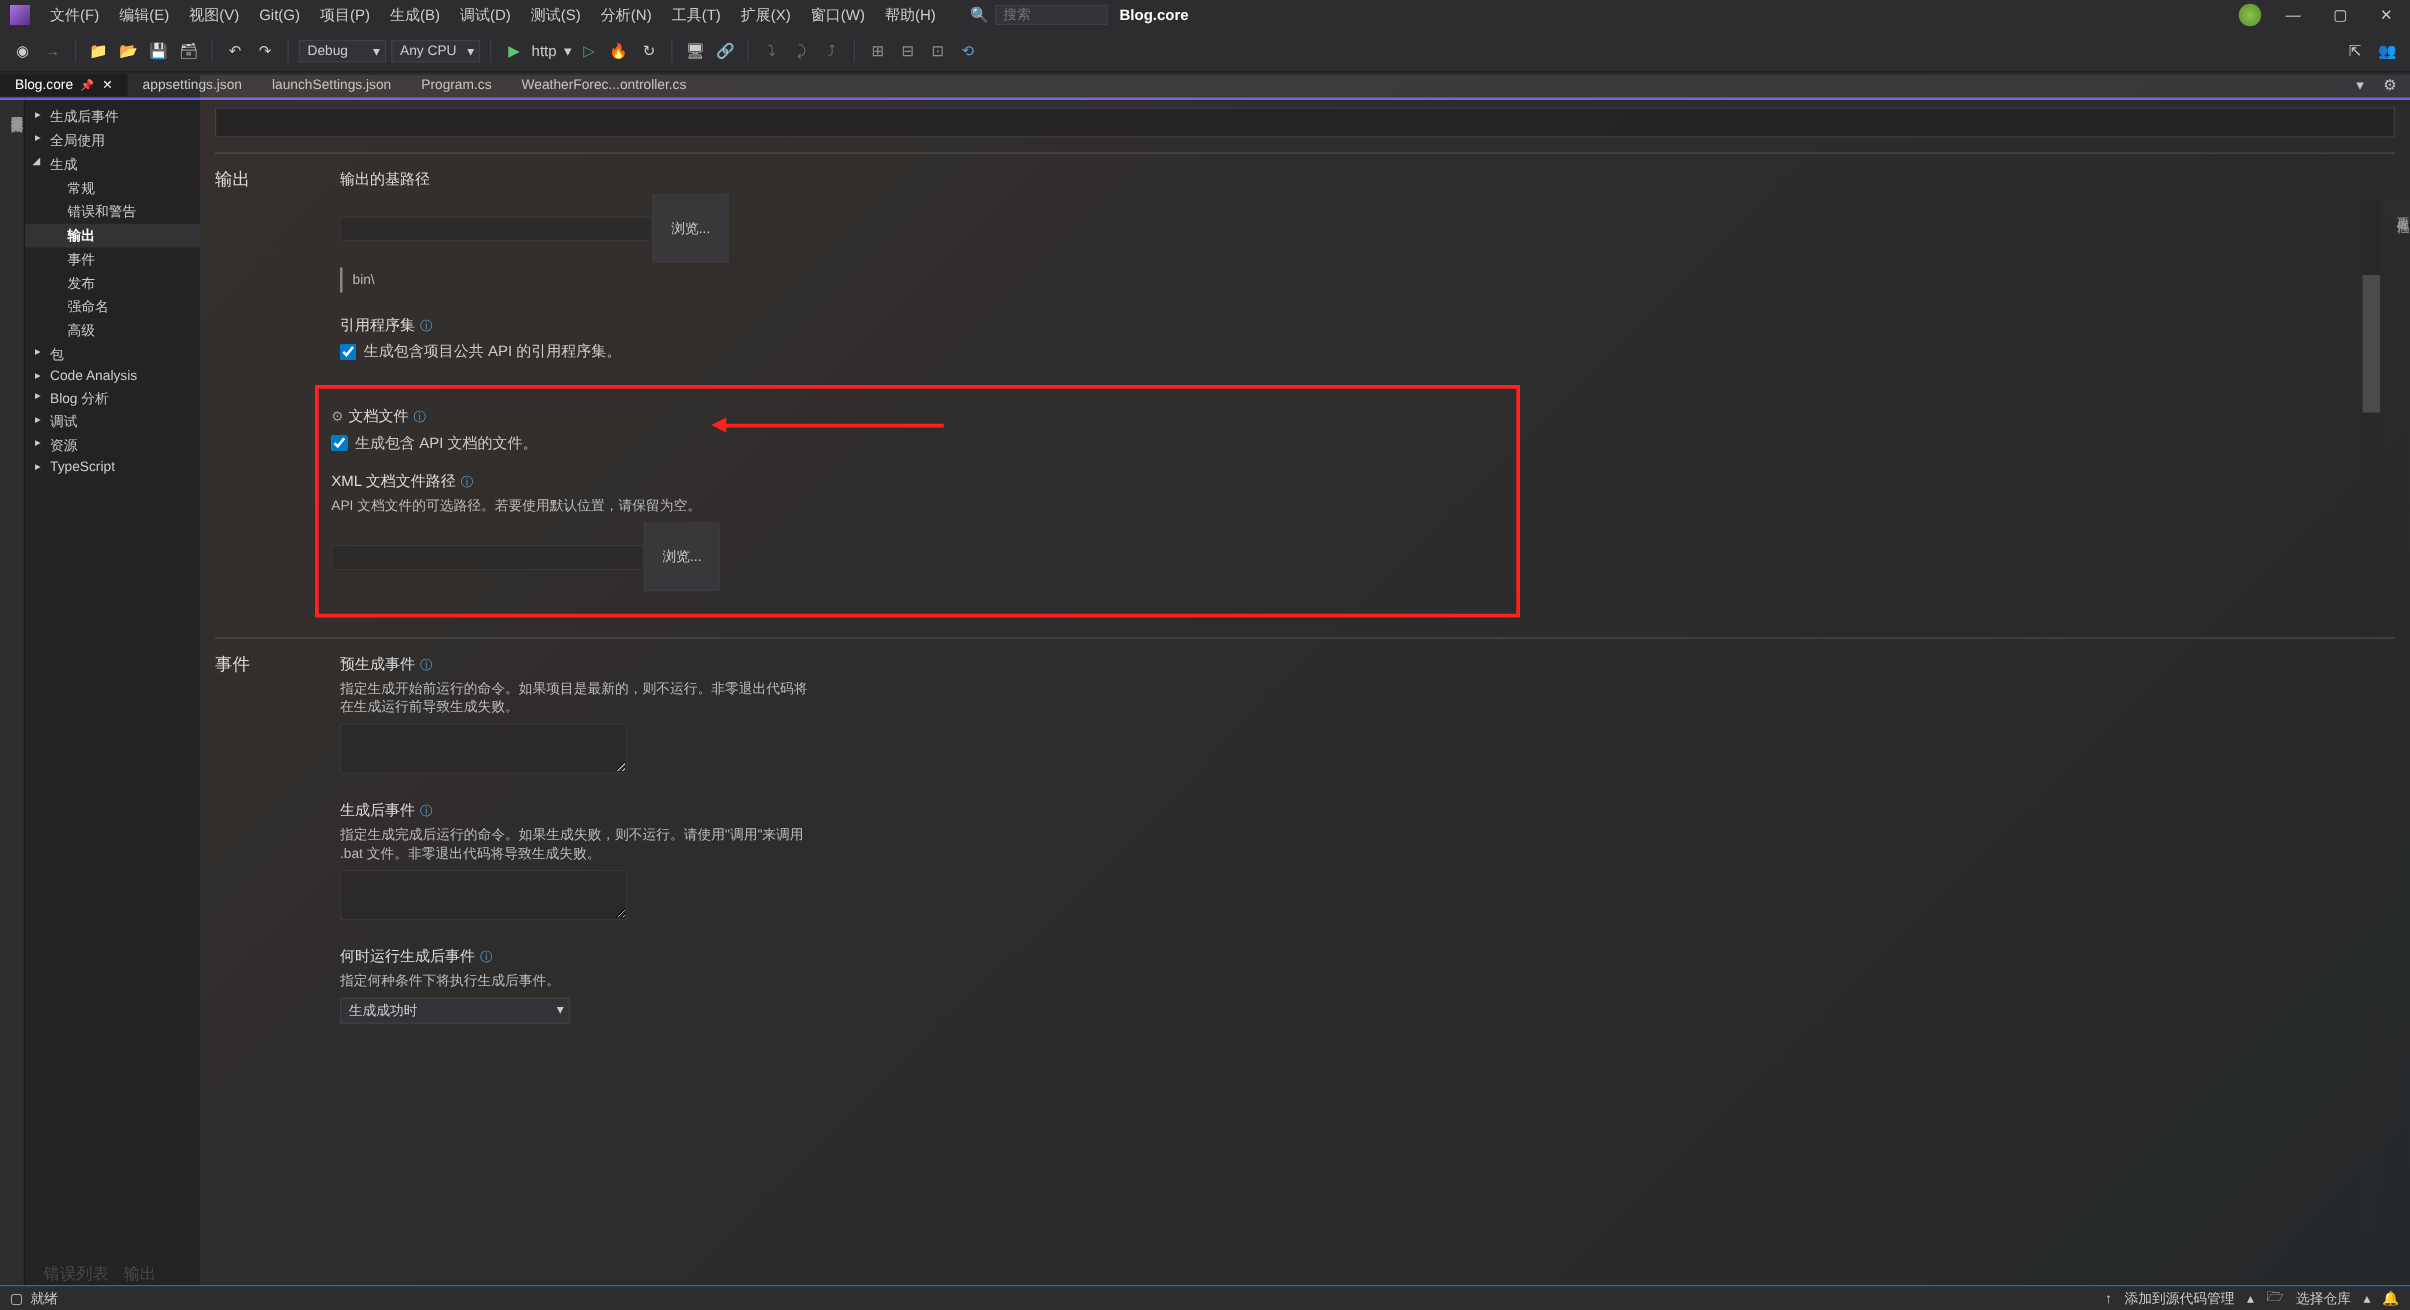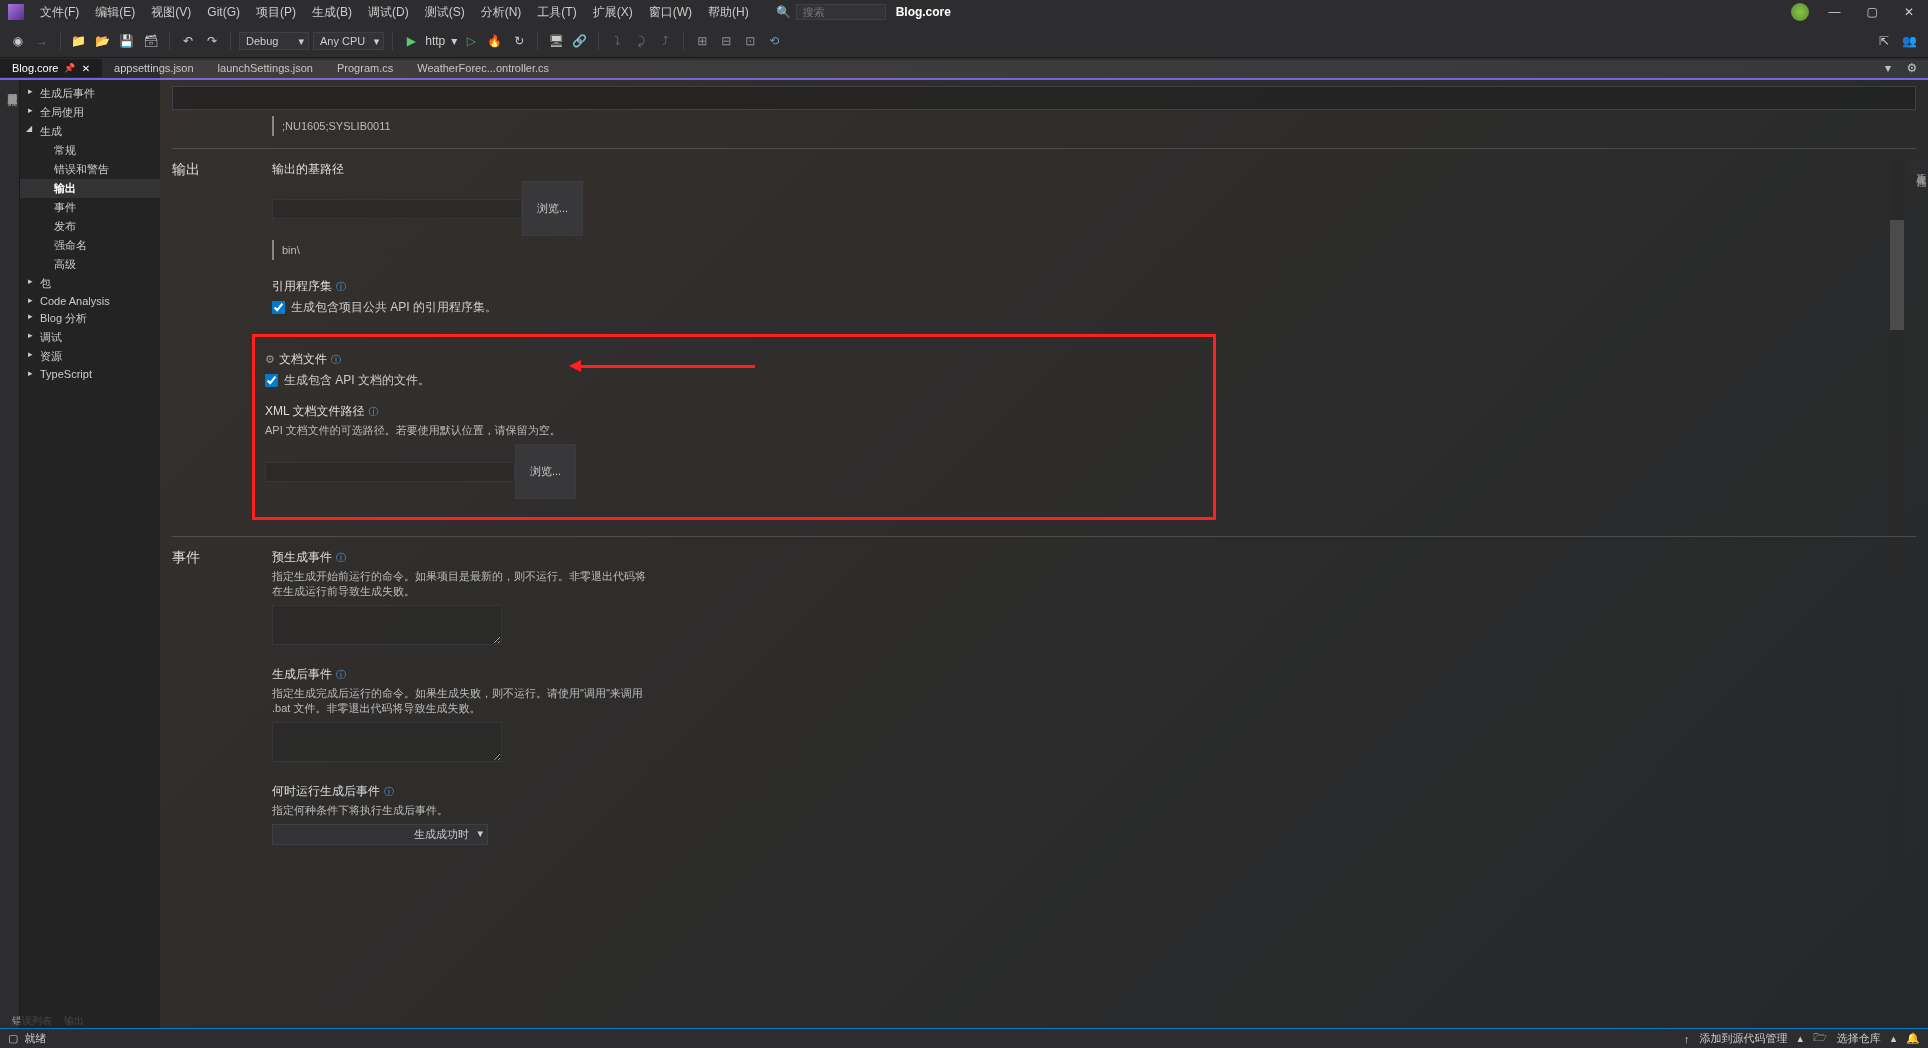--- a/index.html
+++ b/index.html
@@ -71,21 +71,21 @@
     .checkbox-row { display: flex; align-items: center; gap: 6px; margin-top: 4px; }
     .checkbox-row input[type=checkbox] { accent-color: #007acc; }
     
     .red-box { border: 3px solid #ff2020; padding: 14px 10px 18px 10px; margin-left: 80px; margin-right: 700px; position: relative; }
     .red-arrow { position: absolute; top: 28px; left: 320px; width: 180px; height: 3px; background: #ff2020; }
     .red-arrow::before { content: ""; position: absolute; left: -12px; top: -5px; border: 6px solid transparent; border-right: 12px solid #ff2020; }
     
     .gear-icon { color: #999; font-size: 11px; }
     
     
-    .bottom-tabs { position: absolute; bottom: 20px; left: 12px; display: flex; gap: 12px; font-size: 10px; color: #999; }
+    .bottom-tabs { position: absolute; bottom: 20px; left: 35px; display: flex; gap: 12px; font-size: 13px; color: #999; }
     .status-bar { position: absolute; bottom: 0; left: 0; right: 0; height: 20px; background: #68217a; color: #fff; display: flex; align-items: center; padding: 0 8px; font-size: 11px; }
     .status-bar.ready { background: #2d2d30; color: #ccc; border-top: 1px solid #007acc; }
     .status-right { margin-left: auto; display: flex; gap: 10px; align-items: center; }
     
     .scroll-track { position: absolute; right: 24px; top: 80px; bottom: 40px; width: 14px; background: rgba(40,40,40,0.4); }
     .scroll-thumb { position: absolute; top: 60px; width: 100%; height: 110px; background: rgba(110,110,110,0.5); }
   </style>
 </head>
 <body>
 
@@ -200,23 +200,20 @@
     <div class="tree-item expandable">Code Analysis</div>
     <div class="tree-item expandable">Blog 分析</div>
     <div class="tree-item expandable">调试</div>
     <div class="tree-item expandable">资源</div>
     <div class="tree-item expandable">TypeScript</div>
   </div>
 
   <div class="content">
     <div class="search-bar"><input style=""></div>
 
-    <div style="margin-left:112px;">
-      <div class="field-readonly">;NU1605;SYSLIB0011</div>
-    </div>
 
     <div class="section">
       <hr>
       <div style="display:flex;">
         <div class="section-title" style="width:100px;">输出</div>
         <div style="flex:1;">
           <div class="field-group" style="margin-left:0;">
             <div class="field-label">
                 <span>输出的基路径</span>
               </div>
@@ -285,21 +282,21 @@
               </div>
             <div class="field-desc" style="max-width:380px;">指定生成完成后运行的命令。如果生成失败，则不运行。请使用"调用"来调用 .bat 文件。非零退出代码将导致生成失败。</div>
             <textarea class="field-input" style="height: 40px; width: 230px;"></textarea>
           </div>
           <div class="field-group" style="margin-left:0;">
             <div class="field-label">
                 <span>何时运行生成后事件</span> 
                 <span class="info-icon">ⓘ</span>
               </div>
             <div class="field-desc">指定何种条件下将执行生成后事件。</div>
-            <div class="tb-dropdown" style="width:216px;display:inline-block;text-align:right;">生成成功时</div>
+            <div class="tb-dropdown" style="width:184px;display:inline-block;">生成成功时</div>
           </div>
         </div>
       </div>
     </div>
   </div>
 
   <div class="scroll-track">
       <div class="scroll-thumb"></div>
     </div>
   <div class="vtab-r">更改  属性</div>

